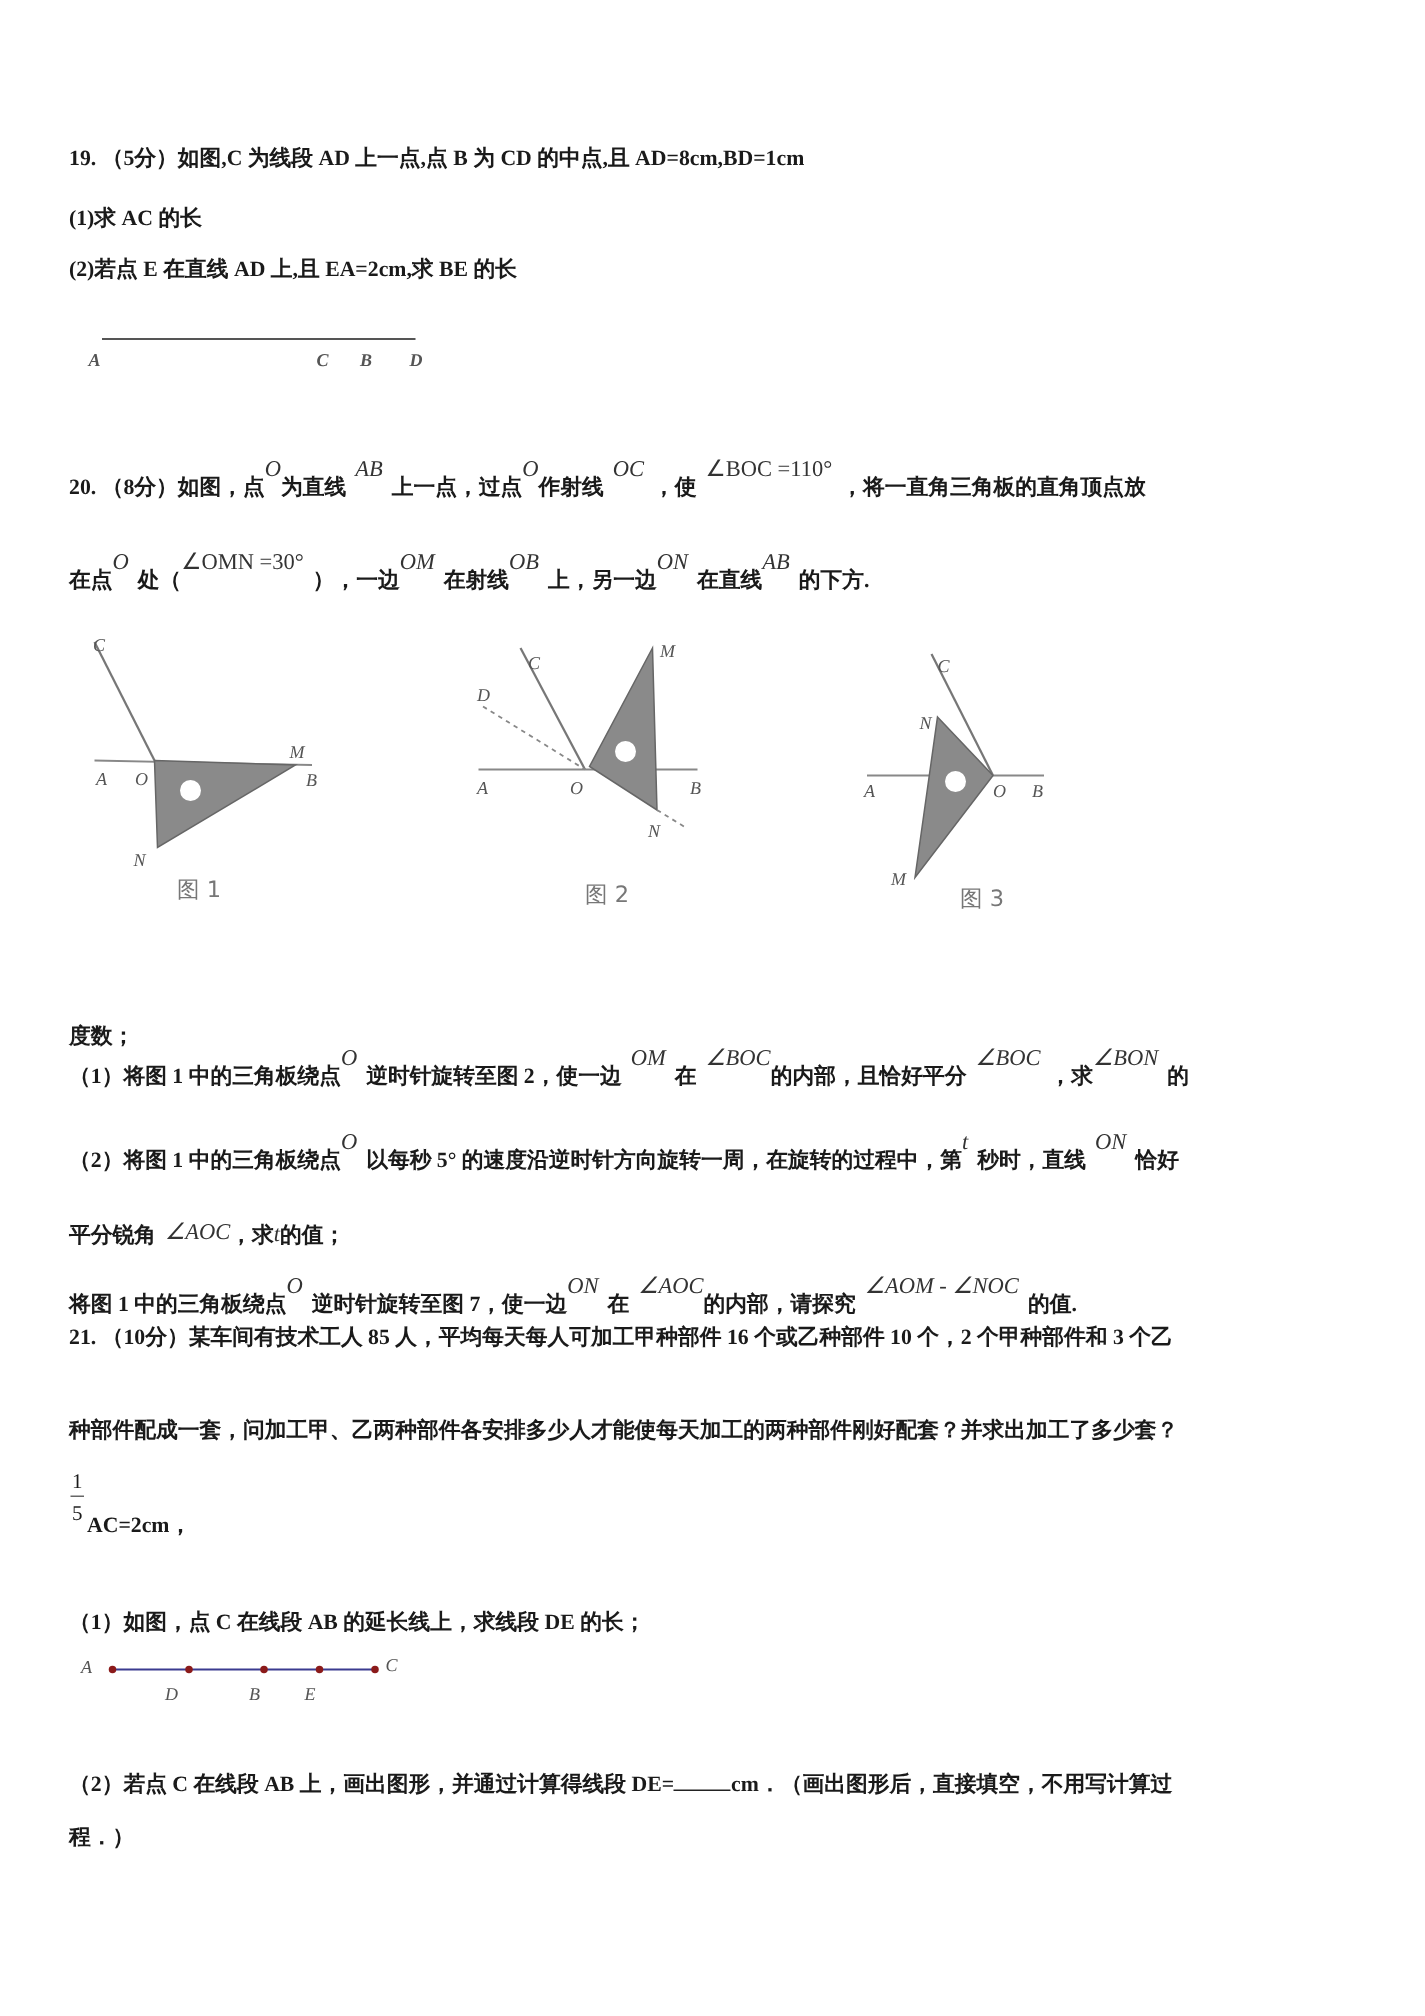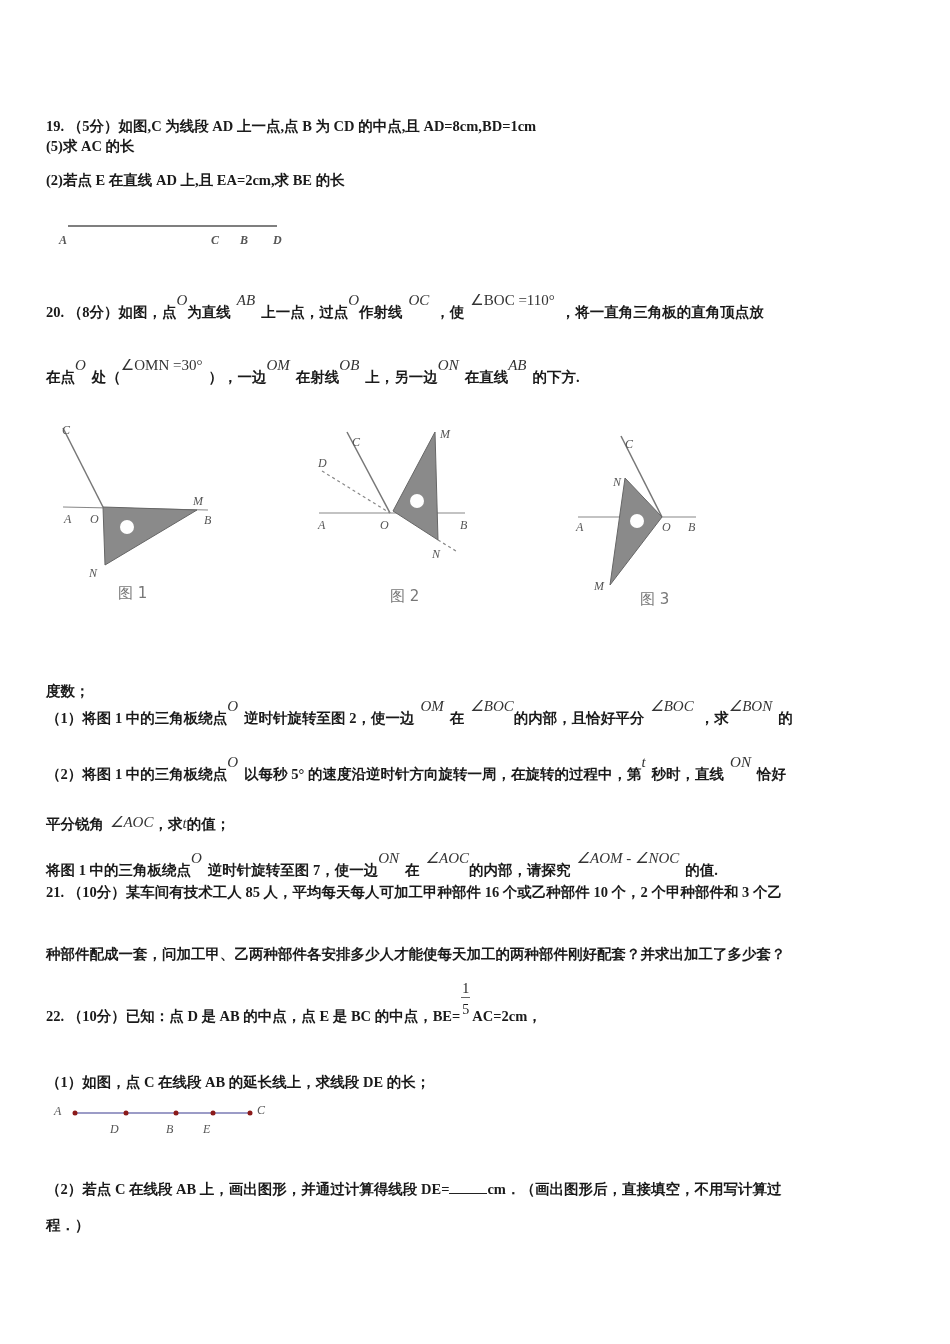--- a/index.html
+++ b/index.html
@@ -23,36 +23,36 @@
   .frac .n { position: absolute; top: -22px; left: 2px; font-weight: normal; font-size: 14px; }
   .frac .bar { position: absolute; top: -4px; left: 1px; width: 9px; border-top: 1px solid #666; }
   .frac .d { position: absolute; top: -1px; left: 2px; font-weight: normal; font-size: 14px; }
   svg { position: absolute; overflow: visible; }
   .lbl { font-family: "Liberation Serif", serif; font-style: italic; font-size: 12px; fill: #555; }
   .cap { font-family: "DejaVu Sans", sans-serif; font-size: 15px; fill: #777; }
 </style>
 </head>
 <body>
 
-<div class="ln" style="top:116px">19. （5分）如图,C 为线段 AD 上一点,点 B 为 CD 的中点,且 AD=8cm,BD=1cm</div>
-<div class="ln" style="top:136px">(5)求 AC 的长</div>
+<div class="ln" style="top:96px">19. （5分）如图,C 为线段 AD 上一点,点 B 为 CD 的中点,且 AD=8cm,BD=1cm</div>
+<div class="ln" style="top:136px">(1)求 AC 的长</div>
 <div class="ln" style="top:170px">(2)若点 E 在直线 AD 上,且 EA=2cm,求 BE 的长</div>
 
 <svg style="left:0;top:0" width="950" height="1344">
   <line x1="68" y1="226" x2="277" y2="226" stroke="#555" stroke-width="1.3"></line>
   <text class="lbl" x="59" y="244" font-weight="bold" fill="#222">A</text>
   <text class="lbl" x="211" y="244" font-weight="bold" fill="#222">C</text>
   <text class="lbl" x="240" y="244" font-weight="bold" fill="#222">B</text>
   <text class="lbl" x="273" y="244" font-weight="bold" fill="#222">D</text>
 </svg>
 
-<div class="ln" style="top:302px">
+<div class="ln" style="top:315px">
   <span>20. （8分）如图，点</span><span class="m">O</span><span>为直线</span><span class="gap"></span><span class="m">AB</span><span class="gap"></span><span>上一点，过点</span><span class="m">O</span><span>作射线</span><span class="gap"></span><span class="m">OC</span><span class="gap"></span><span>，使</span><span class="gap"></span><span class="m mn">∠BOC =110°</span><span class="gap"></span><span>，将一直角三角板的直角顶点放</span>
 </div>
-<div class="ln" style="top:367px">
+<div class="ln" style="top:377px">
   <span>在点</span><span class="m">O</span><span class="gap"></span><span>处（</span><span class="m mn">∠OMN =30°</span><span class="gap"></span><span>），一边</span><span class="m">OM</span><span class="gap"></span><span>在射线</span><span class="m">OB</span><span class="gap"></span><span>上，另一边</span><span class="m">ON</span><span class="gap"></span><span>在直线</span><span class="m">AB</span><span class="gap"></span><span>的下方.</span>
 </div>
 
 <svg style="left:0;top:0" width="950" height="1344">
 
   <g>
     <line x1="63" y1="428" x2="103" y2="507" stroke="#777" stroke-width="1.5"></line>
     <line x1="63" y1="507" x2="208" y2="510" stroke="#888" stroke-width="1.2"></line>
     <polygon points="103,507 197,510 105,565" fill="#8a8a8a" stroke="#666"></polygon>
     <circle cx="127" cy="527" r="7" fill="#fff"></circle>
@@ -110,21 +110,21 @@
 </div>
 
 <div class="ln" style="top:860px">
   <span>将图 1 中的三角板绕点</span><span class="m">O</span><span class="gap"></span><span>逆时针旋转至图 7，使一边</span><span class="m">ON</span><span class="gap"></span><span>在</span><span class="gap"></span><span class="m">∠AOC</span><span>的内部，请探究</span><span class="gap"></span><span class="m">∠AOM - ∠NOC</span><span class="gap"></span><span>的值.</span>
 </div>
 
 <div class="ln" style="top:882px">21. （10分）某车间有技术工人 85 人，平均每天每人可加工甲种部件 16 个或乙种部件 10 个，2 个甲种部件和 3 个乙</div>
 <div class="ln" style="top:944px">种部件配成一套，问加工甲、乙两种部件各安排多少人才能使每天加工的两种部件刚好配套？并求出加工了多少套？</div>
 
 <div class="ln" style="top:1001px">
-  <span>22. （10分）已知：点 D 是 AB 的中点，点 E 是 BC 的中点，BE=</span><span class="frac"><span class="n">1</span><span class="bar"></span><span class="d">5</span></span><span>AC=2cm，</span>
+  <span class="frac"><span class="n">1</span><span class="bar"></span><span class="d">5</span></span><span>AC=2cm，</span>
 </div>
 <div class="ln" style="top:1072px">（1）如图，点 C 在线段 AB 的延长线上，求线段 DE 的长；</div>
 
 <svg style="left:0;top:0" width="950" height="1344">
   <line x1="75" y1="1113" x2="250" y2="1113" stroke="#3b3b8f" stroke-width="1.2"></line>
   <circle cx="75" cy="1113" r="2.5" fill="#8b1a1a"></circle>
   <circle cx="126" cy="1113" r="2.5" fill="#8b1a1a"></circle>
   <circle cx="176" cy="1113" r="2.5" fill="#8b1a1a"></circle>
   <circle cx="213" cy="1113" r="2.5" fill="#8b1a1a"></circle>
   <circle cx="250" cy="1113" r="2.5" fill="#8b1a1a"></circle>

